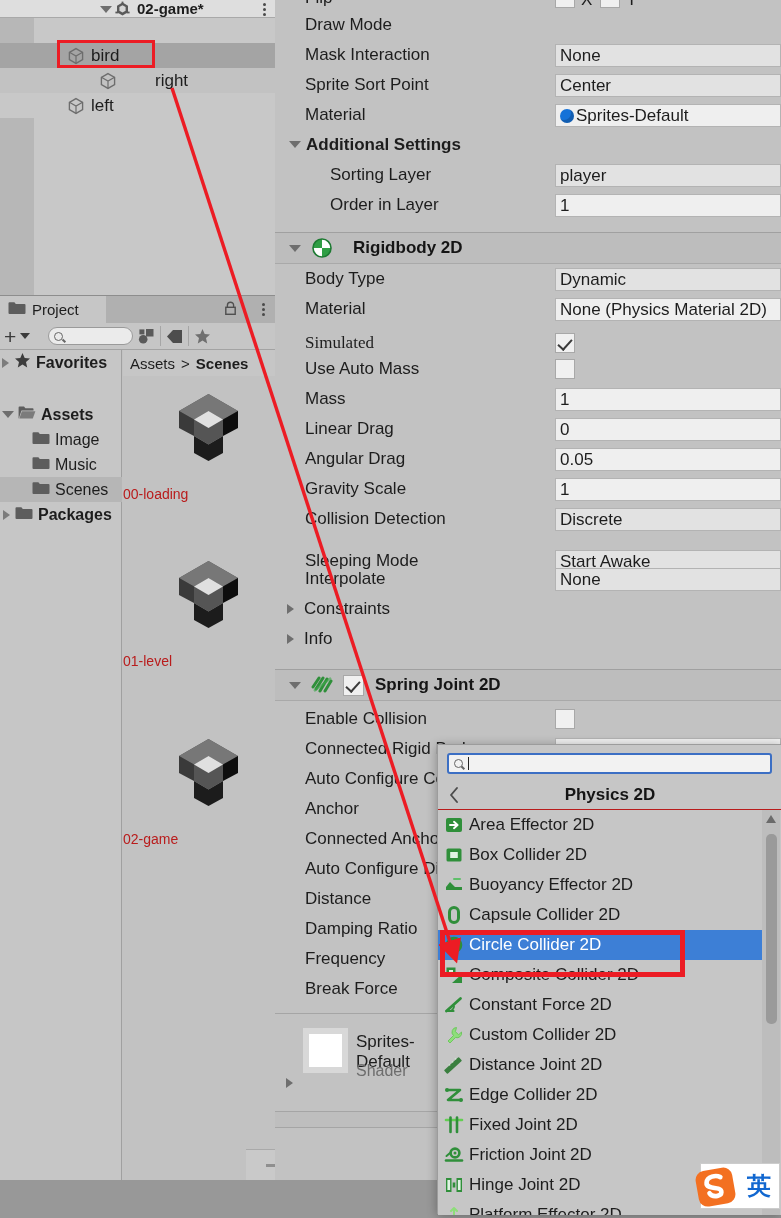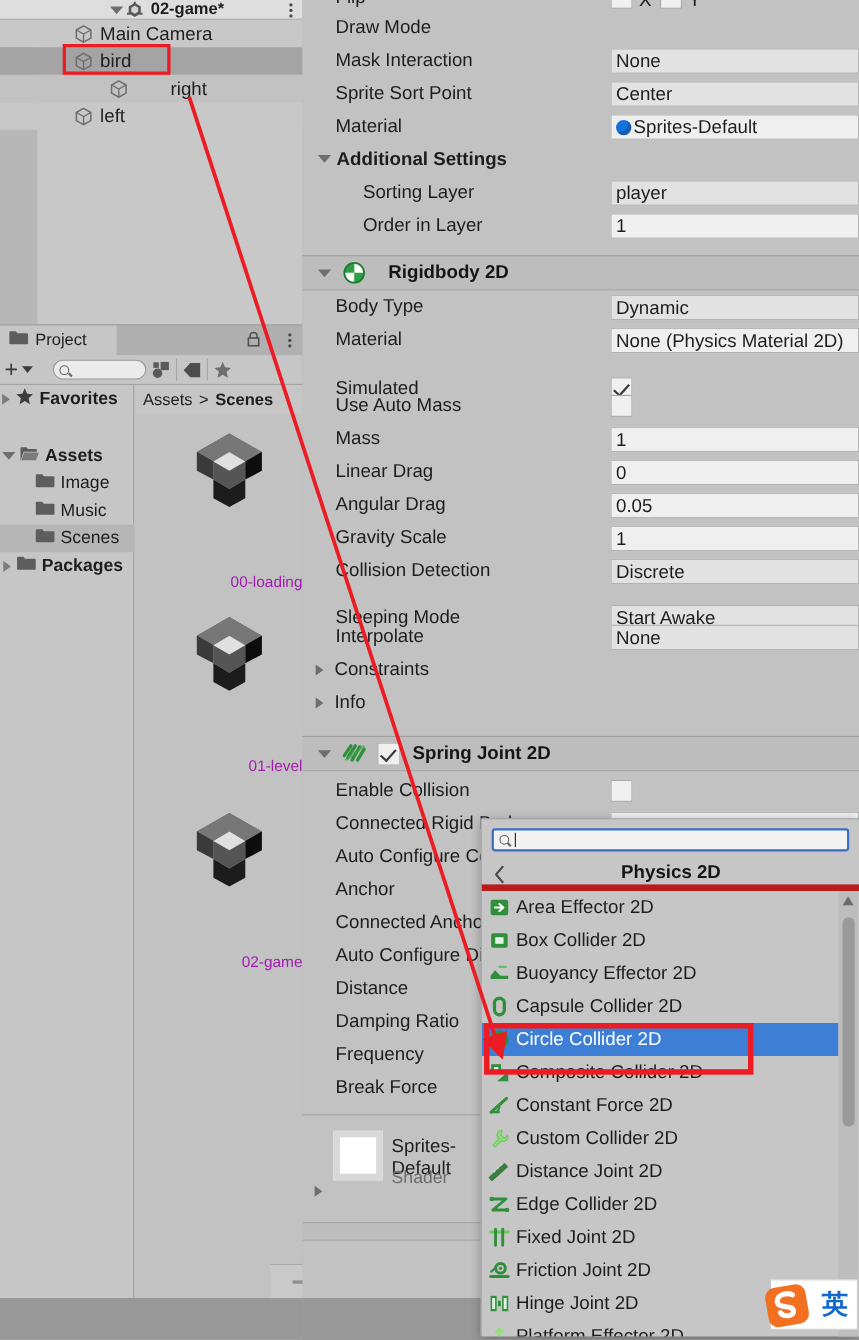--- a/index.html
+++ b/index.html
@@ -71,21 +71,21 @@
   .tree-row .t-label{font-size:16px;color:#1d1d1d;white-space:nowrap;}
   .tree-row .t-label.bold{font-weight:bold;}
 
   #proj-content{position:absolute;left:123px;top:0;width:152px;height:831px;background:#c2c2c2;}
   #breadcrumb{position:absolute;left:0;top:0;width:152px;height:26px;display:flex;align-items:center;
       padding-left:7px;background:#c6c6c6;}
   #breadcrumb span{font-size:15px;color:#1d1d1d;}
   #bc-sep{margin:0 6px;color:#6a6a6a;}
   .asset{position:absolute;left:0;width:152px;height:160px;}
   .asset .thumb{position:absolute;left:48px;top:10px;width:75px;height:75px;}
-  .asset .name{position:absolute;left:0;top:108px;width:152px;text-align:right;font-size:14px;color:#a21caf;margin-top:35px;}
+  .asset .name{position:absolute;left:0;top:108px;width:152px;text-align:left;font-size:14px;color:#b91c1c;}
 
   #proj-slider-bar{position:absolute;left:123px;bottom:0;width:152px;height:32px;background:#c9c9c9;
       border-top:1px solid #a9a9a9;display:flex;align-items:center;justify-content:center;}
   #slider-track{position:relative;width:112px;height:3px;background:#8f8f8f;}
   #slider-knob{position:absolute;left:43px;top:-7px;width:17px;height:17px;border-radius:50%;background:#6e6e6e;}
 
   #left-bottom-strip{position:absolute;left:0;top:1180px;width:275px;height:38px;background:#989898;}
 
   
   #inspector{position:absolute;left:275px;top:0;width:506px;height:1128px;background:#c2c2c2;}
@@ -124,21 +124,21 @@
   #insp-bottom-strip{position:absolute;left:275px;top:1180px;width:506px;height:38px;background:#989898;}
 
   
   #popup{position:absolute;left:437px;top:744px;width:344px;height:470px;background:#c6c6c6;
       border:1px solid #9c9c9c;box-shadow:0 2px 10px rgba(0,0,0,.32);}
   #pop-searchwrap{position:absolute;left:0;top:0;width:344px;height:36px;background:#c6c6c6;}
   #pop-search{position:absolute;left:9px;top:8px;width:325px;height:21px;background:#f2f2f2;
       border:2px solid #3c6fc4;border-radius:3px;display:flex;align-items:center;padding-left:5px;}
   #pop-caret{width:1px;height:13px;background:#222;margin-left:5px;}
   #pop-title-bar{position:absolute;left:0;top:36px;width:344px;height:29px;background:#c6c6c6;
-      display:flex;align-items:center;justify-content:center;border-bottom:6px solid #b91c1c;}
+      display:flex;align-items:center;justify-content:center;border-bottom:1px solid #b91c1c;}
   #pop-back{position:absolute;left:10px;top:5px;width:12px;height:18px;}
   #pop-title{font-size:17px;font-weight:bold;color:#151515;}
   #pop-list{position:absolute;left:0;top:65px;width:344px;height:405px;overflow:hidden;background:#c6c6c6;}
   .pop-item{position:relative;width:326px;height:30px;display:flex;align-items:center;padding-left:5px;}
   .pop-item.sel{background:#3d7fd6;}
   .pop-item .pi-ico{width:22px;height:22px;margin-right:4px;flex:0 0 22px;
       display:flex;align-items:center;justify-content:center;}
   .pop-item .pi-lbl{font-size:17px;color:#1d1d1d;white-space:nowrap;}
   .pop-item.sel .pi-lbl{color:#fff;}
   #pop-scrollbar{position:absolute;right:0;top:65px;width:18px;height:405px;background:#bdbdbd;}
@@ -183,30 +183,20 @@
           </div>
           <span id="scene-title">02-game*</span>
           <div id="hier-kebab">
               <i></i>
               <i></i>
               <i></i>
             </div>
         </div>
       </div>
 
-      <div class="hier-row alt2" style="top:18px;">
-        <span class="indent"></span>
-        <span class="go-ico">
-          <svg width="20" height="20" viewBox="0 0 20 20">
-            <path d="M10 2.6 L16.6 6.3 L16.6 13.7 L10 17.4 L3.4 13.7 L3.4 6.3 Z" fill="none" stroke="#6d6d6d" stroke-width="1.35"></path>
-            <path d="M3.4 6.3 L10 10 L16.6 6.3 M10 10 L10 17.4" fill="none" stroke="#6d6d6d" stroke-width="1.2"></path>
-          </svg>
-        </span>
-        <span class="go-label">Main Camera</span>
-      </div>
 
       <div class="hier-row sel" style="top:43px;">
         <span class="indent"></span>
         <span class="go-ico">
           <svg width="20" height="20" viewBox="0 0 20 20">
             <path d="M10 2.6 L16.6 6.3 L16.6 13.7 L10 17.4 L3.4 13.7 L3.4 6.3 Z" fill="none" stroke="#6d6d6d" stroke-width="1.35"></path>
             <path d="M3.4 6.3 L10 10 L16.6 6.3 M10 10 L10 17.4" fill="none" stroke="#6d6d6d" stroke-width="1.2"></path>
           </svg>
         </span>
         <span class="go-label">bird</span>
@@ -496,21 +486,21 @@
       </span>
     </div>
 
     <div class="row" style="top:295px;">
       <span class="lbl">Material</span>
       <span class="fld bright">
         <span>None (Physics Material 2D)</span>
       </span>
     </div>
 
-    <div class="row" style="top:339px;">
+    <div class="row" style="top:329px;font-family:Liberation Serif, serif;">
       <span class="lbl">Simulated</span>
       <span class="cb on"></span>
     </div>
 
     <div class="row" style="top:355px;">
       <span class="lbl">Use Auto Mass</span>
       <span class="cb"></span>
     </div>
 
     <div class="row" style="top:385px;">

